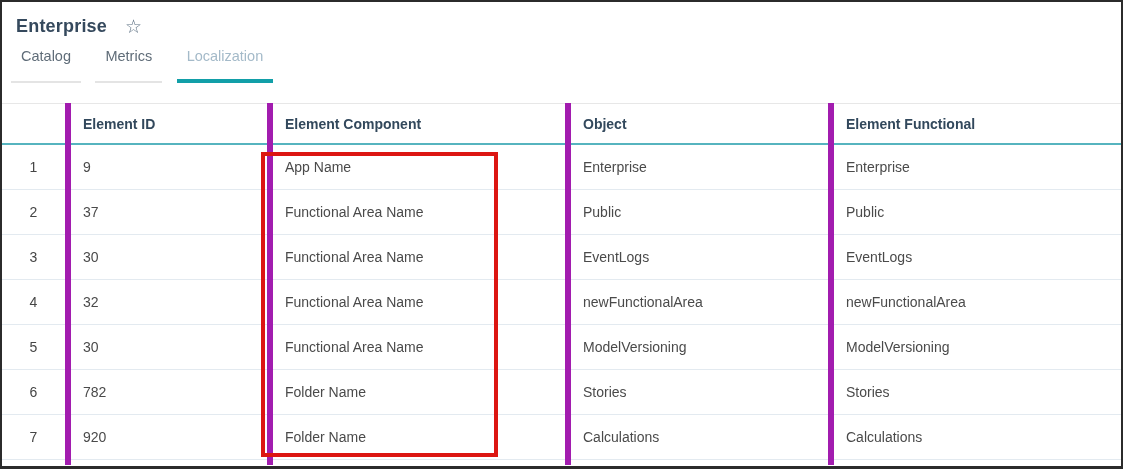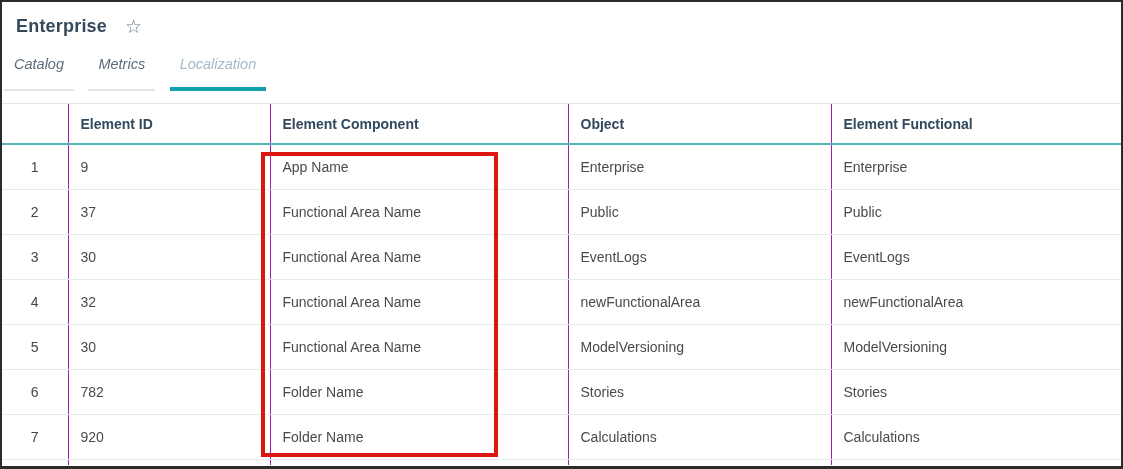--- a/index.html
+++ b/index.html
@@ -27,24 +27,23 @@
     font-size: 18px; font-weight: 700;
     color: #35495d; letter-spacing: 0.2px;
   }
   .star-icon {
     margin-left: 18px;
     font-size: 19px; line-height: 19px;
     color: #5d7183;
     cursor: pointer;
   }
   .tabs {
-    margin-top: 17px;
-    padding-left: 2px;
+    margin-top: 9px;
+    padding-left: 9px;
     white-space: nowrap;
-    font-style: italic;
   }
   .tab {
     display: inline-block;
     font-size: 14.5px;
     line-height: 20px;
     color: #5f6c78;
     padding: 0 10px 15px 10px;
     margin-right: 10px;
     border-bottom: 2px solid #e4e4e4;
     cursor: pointer;
@@ -82,21 +81,21 @@
   }
   .loc-table td {
     height: 44px;
     border-bottom: 1px solid #e3eaf0;
     font-size: 14px;
     color: #4a4a4a;
     padding: 0 0 0 12px;
     vertical-align: middle;
     background: #ffffff;
   }
-  .loc-table th + th, .loc-table td + td { border-left: 1px solid #a21caf; }
+  .loc-table th + th, .loc-table td + td { border-left: 6px solid #a21caf; }
   .loc-table td.row-num { text-align: center; padding: 0; color: #454545; }
   .loc-table tr.filler-row td { height: 5px; border-bottom: none; }
   
   .highlight-rect {
     position: absolute;
     left: 261px; top: 152px;
     width: 237px; height: 305px;
     box-sizing: border-box;
     border: 4px solid #dc1612;
     z-index: 15;

